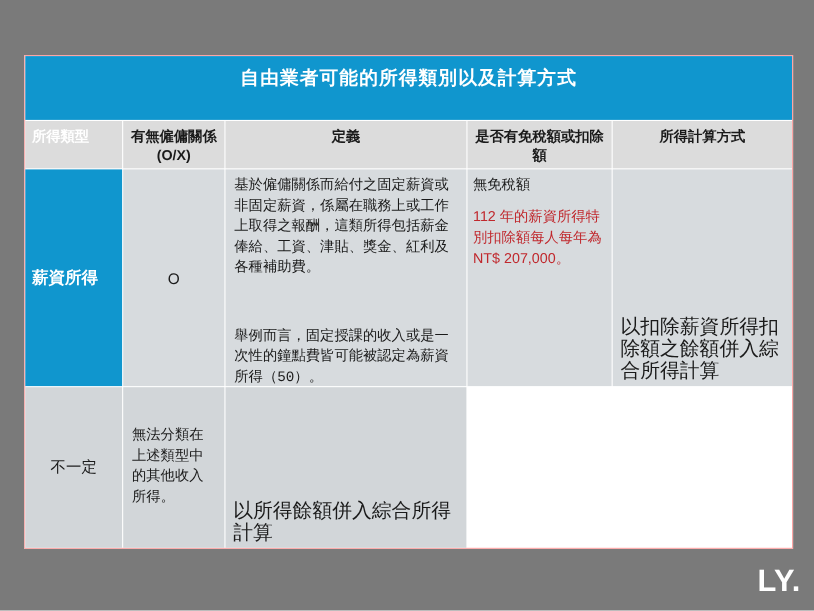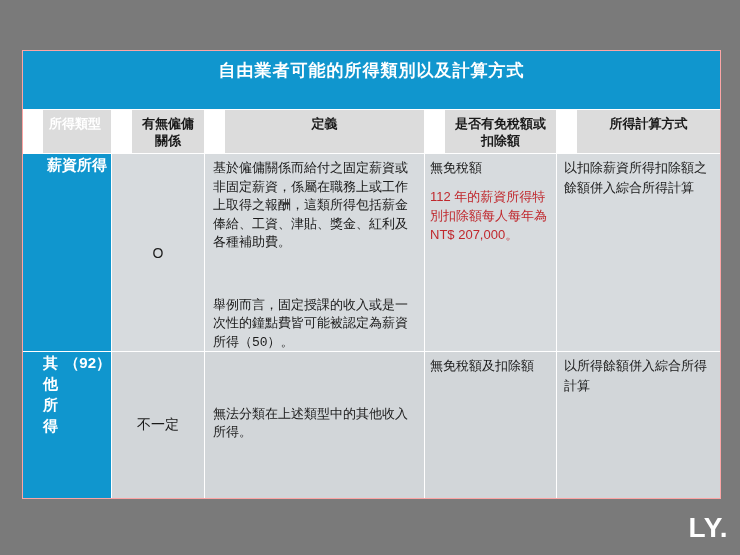--- a/index.html
+++ b/index.html
@@ -36,28 +36,28 @@
     background:var(--blue);
     color:#fff;font-weight:bold;font-size:17px;
     display:flex;justify-content:center;align-items:flex-start;
     padding-top:8px;letter-spacing:1px;
   }
   .blue{background:var(--blue);color:#fff;font-weight:bold;}
   .h{
     background:var(--header_gray);
     color:var(--text_dark);font-weight:bold;font-size:13px;
     display:flex;flex-direction:column;justify-content:flex-start;align-items:center;
-    text-align:center;padding:5px 4px 0 4px;line-height:17px;margin-left:20px;
+    text-align:center;padding:5px 4px 0 4px;line-height:17px;
   }
   .h.blue{align-items:flex-start;text-align:left;padding-left:6px;color:#fff;}
   .r1{background:var(--cell_gray_row1);}
   .r2{background:var(--cell_gray_row2);}
   .type{
-    display:flex;flex-direction:row;justify-content:center;
-    padding-left:20px;font-size:15px;line-height:21px;
+    display:flex;flex-direction:column;justify-content:center;
+    padding-left:6px;font-size:15px;line-height:21px;
     background:var(--blue);color:#fff;font-weight:bold;
   }
   .center{
     display:flex;justify-content:center;align-items:center;
     font-size:14px;color:var(--text_dark);
   }
   .def{
     color:var(--text_dark);font-size:13px;line-height:18.5px;
     padding:4px 6px;text-align:left;
   }
@@ -66,22 +66,22 @@
   .def.mid{display:flex;flex-direction:column;justify-content:center;}
   .def.mid p.p2{margin-top:0;}
   .exem{
     display:flex;flex-direction:column;justify-content:flex-start;
     color:var(--text_dark);font-size:13px;line-height:19px;
     padding:4px 5px;text-align:left;
   }
   .exem .note{color:var(--red);margin-top:10px;}
   .exem .note:empty{display:none;margin:0;}
   .calc{
-    display:flex;align-items:flex-start;
-    color:var(--text_dark);font-size:13px;line-height:20px;
+    display:flex;align-items:flex-end;
+    color:var(--text_dark);font-size:18px;line-height:20px;
     padding:4px 7px;text-align:left;
   }
   .logo{
     position:absolute;right:12px;bottom:11px;
     color:#ffffff;font-weight:bold;font-size:28px;letter-spacing:0.5px;
   }
 </style>
 </head>
 <body>
 
@@ -110,32 +110,24 @@
       <p class="p2">舉例而言，固定授課的收入或是一次性的鐘點費皆可能被認定為薪資所得（50）。</p>
     </div>
     <div class="cell exem r1">
       <div>無免稅額</div>
       <div class="note">112 年的薪資所得特別扣除額每人每年為 NT$ 207,000。</div>
     </div>
     <div class="cell calc r1">
       <span>以扣除薪資所得扣除額之餘額併入綜合所得計算</span>
     </div>
 
-    <div class="cell type r2">
-      <div>其他所得</div>
-      <div>（92）</div>
-    </div>
     <div class="cell center r2">不一定</div>
     <div class="cell def mid r2">
       <p>無法分類在上述類型中的其他收入所得。</p>
       <p class="p2"></p>
-    </div>
-    <div class="cell exem r2">
-      <div>無免稅額及扣除額</div>
-
     </div>
     <div class="cell calc r2">
       <span>以所得餘額併入綜合所得計算</span>
     </div>
 
   </div>
 
   <div class="logo">LY.</div>
 </div>
 

